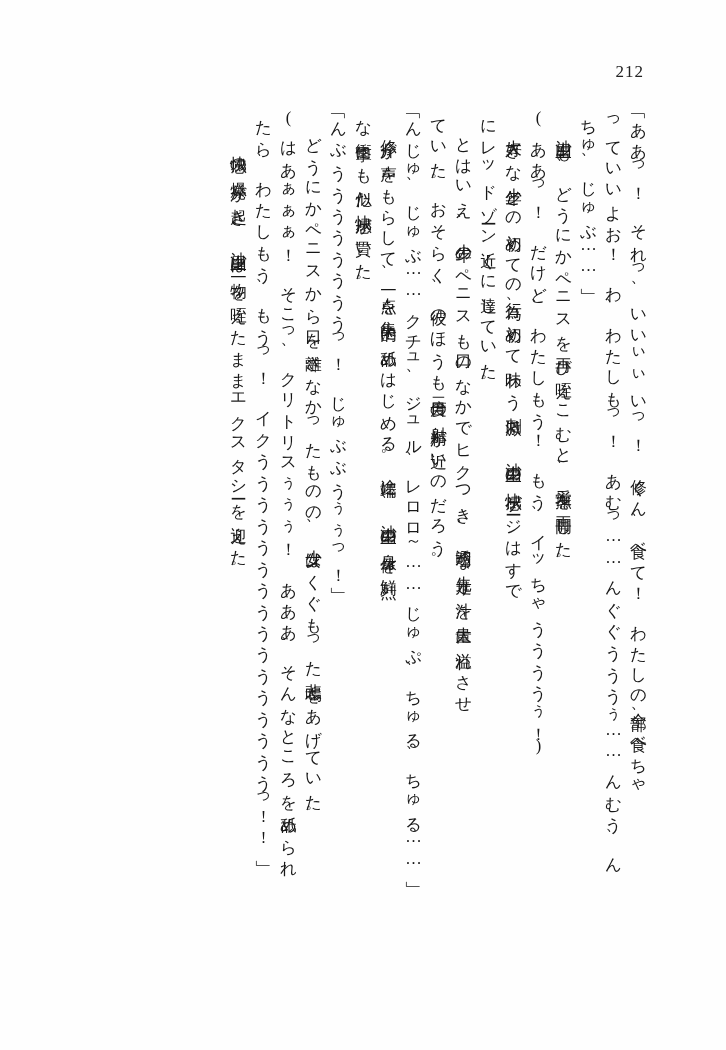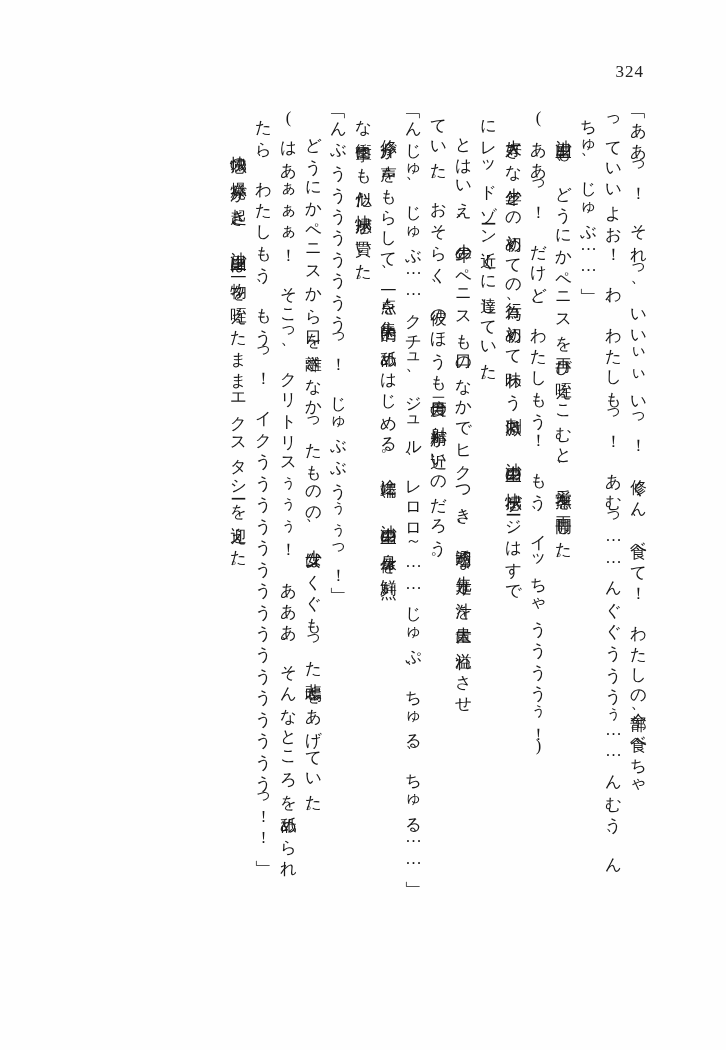--- a/index.html
+++ b/index.html
@@ -62,21 +62,21 @@
   .line.indent2 {
     padding-top: 34px;
     box-sizing: border-box;
   }
 </style>
 </head>
 <body>
 
 <div class="page">
 
-  <div class="page-number">324</div>
+  <div class="page-number">212</div>
 
   <div class="body-text">
     <div class="line">「ああっ！　それっ、いいぃぃいっ！　修くん、食べて！　わたしの全部、食べちゃ</div>
     <div class="line">っていいよお！　わ、わたしもっ！　あむっ……んぐぐうううぅ……んむう、ん</div>
     <div class="line">ちゅ、じゅぶ……」</div>
     <div class="line indent">沙由里も、どうにかペニスを再び咥えこむと、愛撫を再開した。</div>
     <div class="line">(ああっ！　だけど、わたしもう！　もう、イッちゃううううぅ！)</div>
     <div class="line indent">大好きな少年との初めての行為、初めて味わう刺激に、沙由里の快感ゲージはすで</div>
     <div class="line">にレッドゾーン近くに達していた。</div>
     <div class="line indent">とはいえ、少年のペニスも口のなかでヒクつき、透明な先走り汁を大量に溢れさせ</div>

